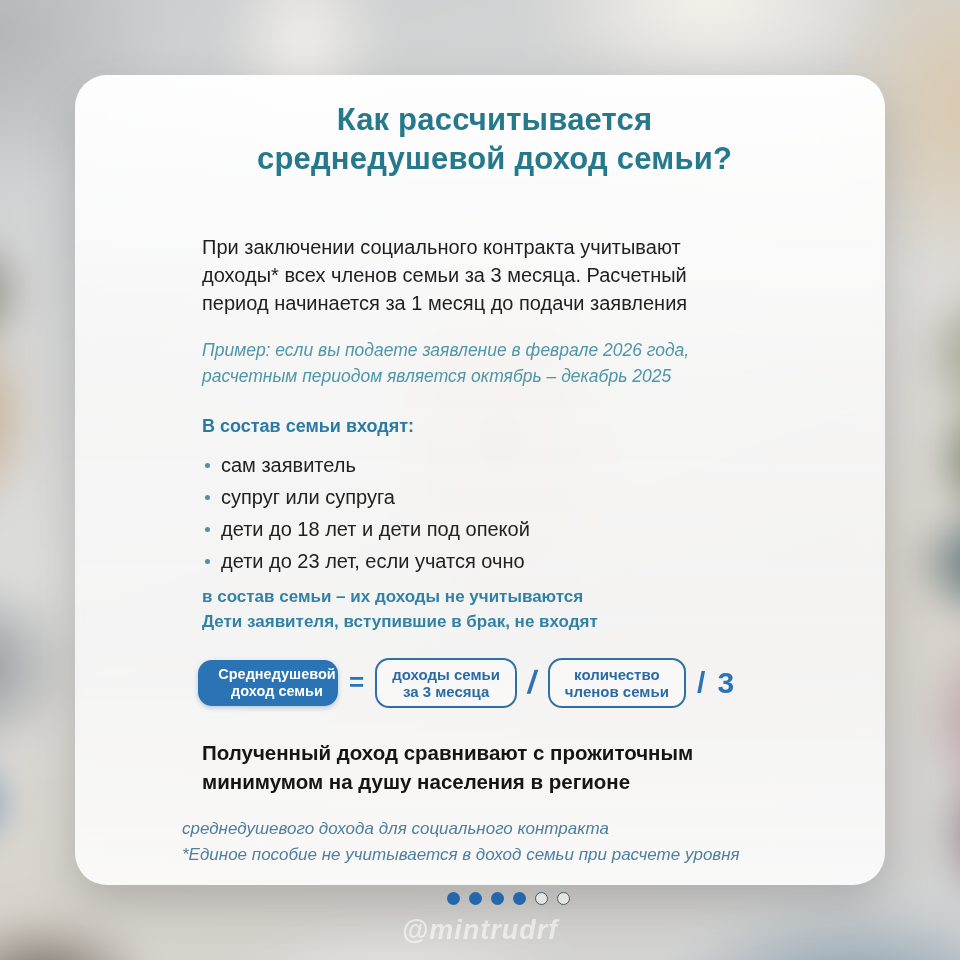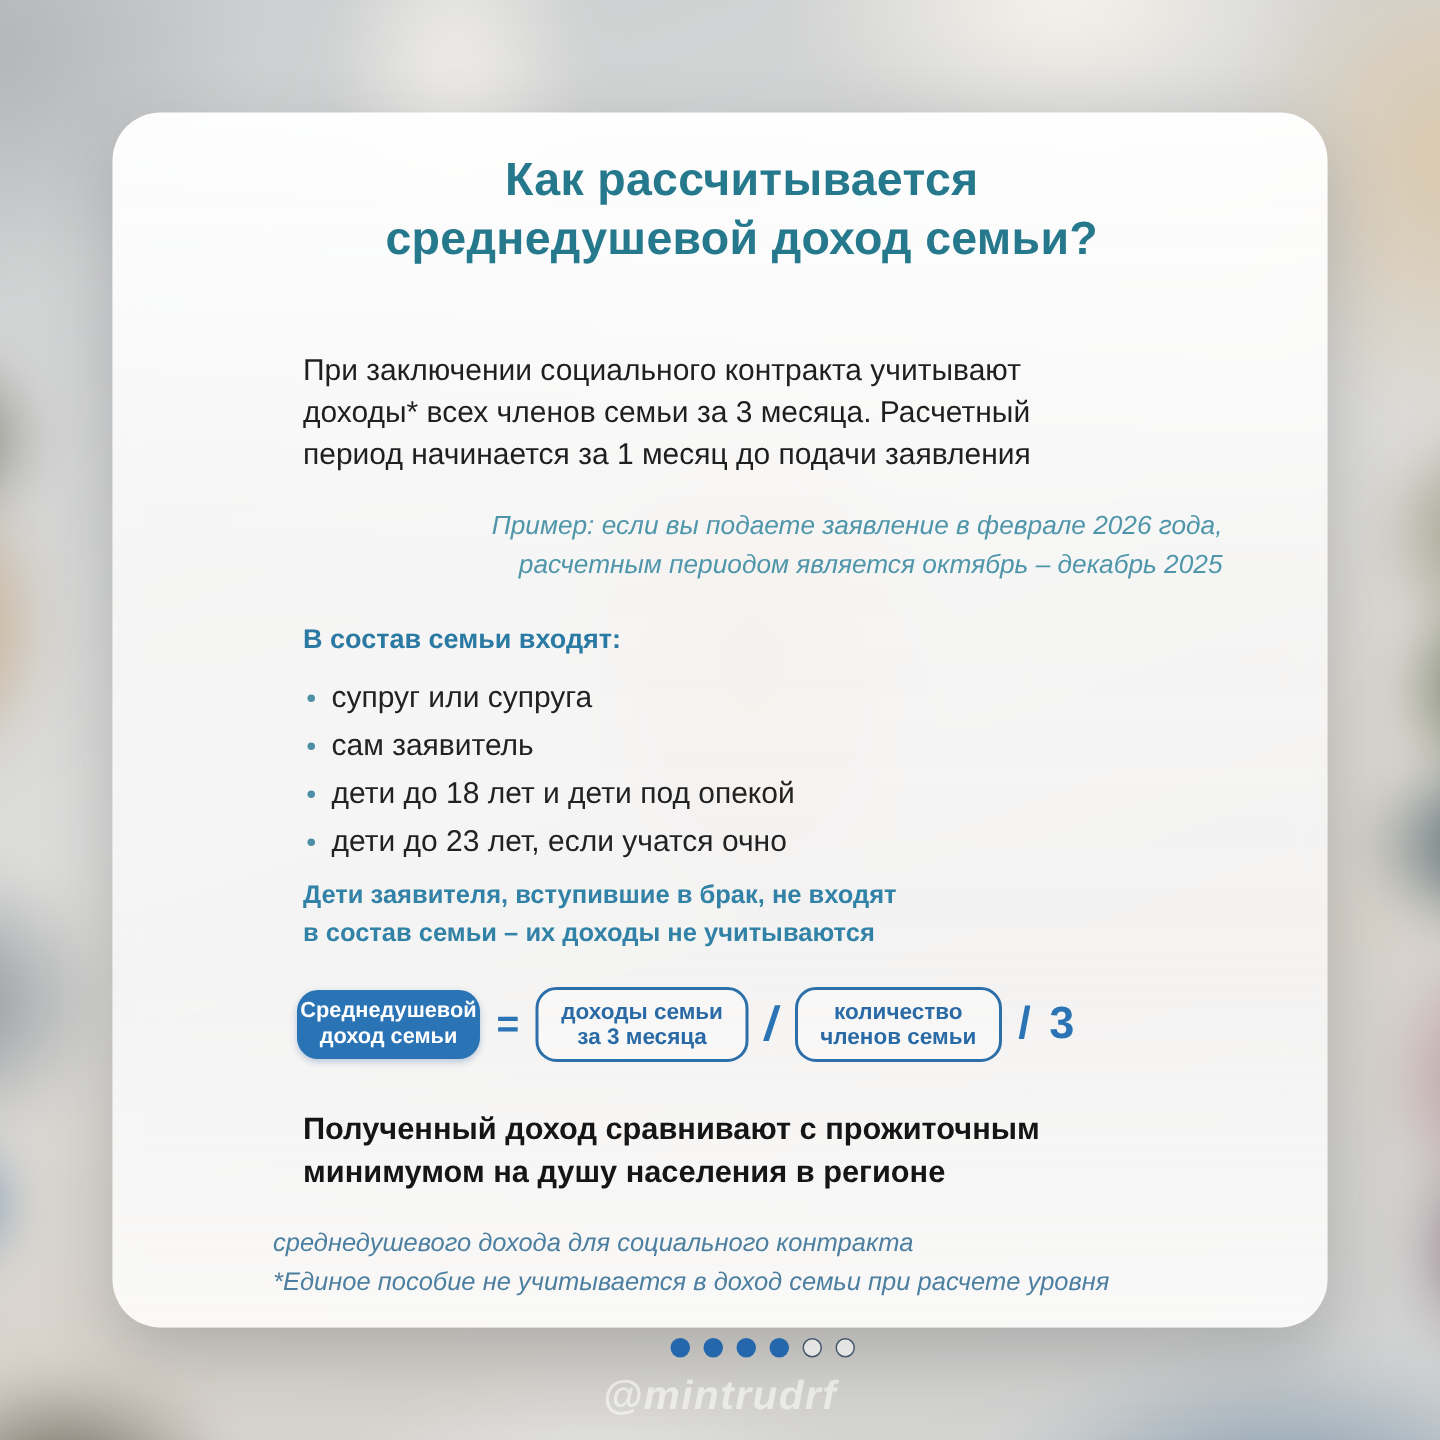--- a/index.html
+++ b/index.html
@@ -47,40 +47,41 @@
     box-shadow:0 18px 45px rgba(60,65,70,0.25);
   }
   .line{display:block;white-space:nowrap;}
   .card-title{
     margin-top:25px;text-align:center;
     font-size:31px;line-height:39px;font-weight:700;
     color:#26798c;letter-spacing:0.2px;margin-left:29px;
   }
   .content{padding:0 70px 0 127px;}
   .intro{margin-top:55px;font-size:20px;line-height:28px;font-weight:400;color:#1f1f1f;}
-  .example{margin-top:0;font-size:17.5px;line-height:26px;font-style:italic;color:#4f96aa;text-align:right;}
+  .example{margin-top:0;font-size:17.5px;line-height:26px;font-style:italic;color:#4f96aa;}
   .family-heading{margin-top:24px;font-size:18px;line-height:26px;font-weight:700;color:#2b7aa3;}
   .family-list{list-style:none;margin:-4px 0 0;padding:0;}
   .family-list li{height:32px;display:flex;align-items:center;font-size:20px;color:#222;}
   .bullet-dot{
     width:5px;height:5px;border-radius:50%;background:#4e8fa6;
     margin:0 11px 0 3px;flex:0 0 auto;
   }
   .marriage-note{margin-top:6px;font-size:17px;line-height:25px;font-weight:700;color:#3182a6;}
   
   .formula-row{
     margin:24px 0 0 -4px;height:50px;
     display:flex;align-items:center;gap:11px;
   }
   .pill{
     background:#2a74b5;border-radius:14px;
     width:122px;height:46px;display:flex;flex-direction:column;
     align-items:center;justify-content:center;
     color:#fff;font-weight:700;font-size:14.5px;line-height:16.5px;
     box-shadow:0 2px 5px rgba(40,90,150,0.3);
+    padding-left:18px;
   }
   .op-box{
     border:2.5px solid #2d6fa8;border-radius:14px;box-sizing:border-box;
     height:50px;padding:0 15px;display:flex;flex-direction:column;
     align-items:center;justify-content:center;
     color:#2a6ba6;font-weight:700;font-size:15px;line-height:17px;
     background:rgba(255,255,255,0.35);
   }
   .op-sign{font-size:26px;font-weight:700;color:#2a74b5;}
   .op-slash{font-size:32px;font-weight:700;color:#2a74b5;transform:skewX(-8deg);}
@@ -123,39 +124,39 @@
     <p class="example">
       <span class="line">Пример: если вы подаете заявление в феврале 2026 года,</span>
       <span class="line">расчетным периодом является октябрь – декабрь 2025</span>
     </p>
 
     <h2 class="family-heading">В состав семьи входят:</h2>
 
     <ul class="family-list">
       <li>
         <span class="bullet-dot"></span>
-        <span>супруг или супруга</span>
+        <span>сам заявитель</span>
       </li>
       <li>
         <span class="bullet-dot"></span>
-        <span>сам заявитель</span>
+        <span>супруг или супруга</span>
       </li>
       <li>
         <span class="bullet-dot"></span>
         <span>дети до 18 лет и дети под опекой</span>
       </li>
       <li>
         <span class="bullet-dot"></span>
         <span>дети до 23 лет, если учатся очно</span>
       </li>
     </ul>
 
     <p class="marriage-note">
+      <span class="line">в состав семьи – их доходы не учитываются</span>
       <span class="line">Дети заявителя, вступившие в брак, не входят</span>
-      <span class="line">в состав семьи – их доходы не учитываются</span>
     </p>
 
     <div class="formula-row">
       <div class="pill">
         <span class="line">Среднедушевой</span>
         <span class="line">доход семьи</span>
       </div>
       <span class="op-sign">=</span>
       <div class="op-box">
         <span class="line">доходы семьи</span>

